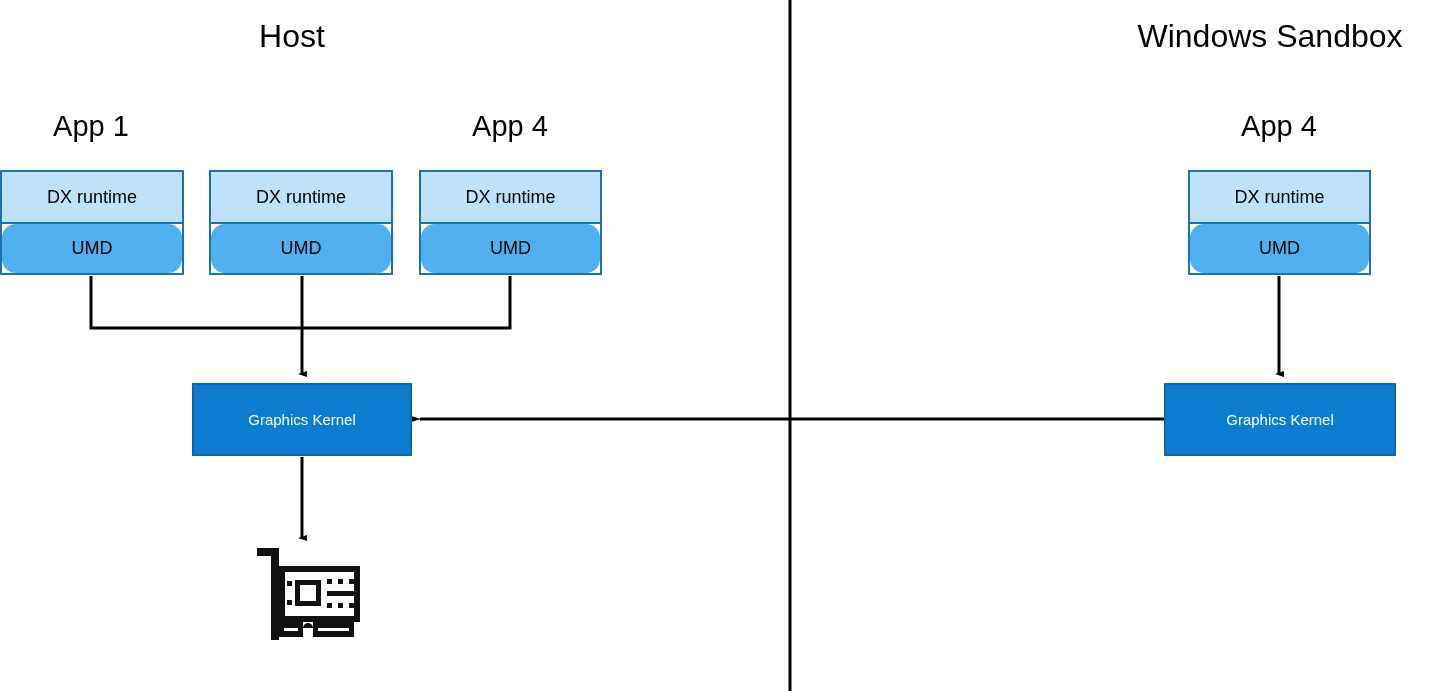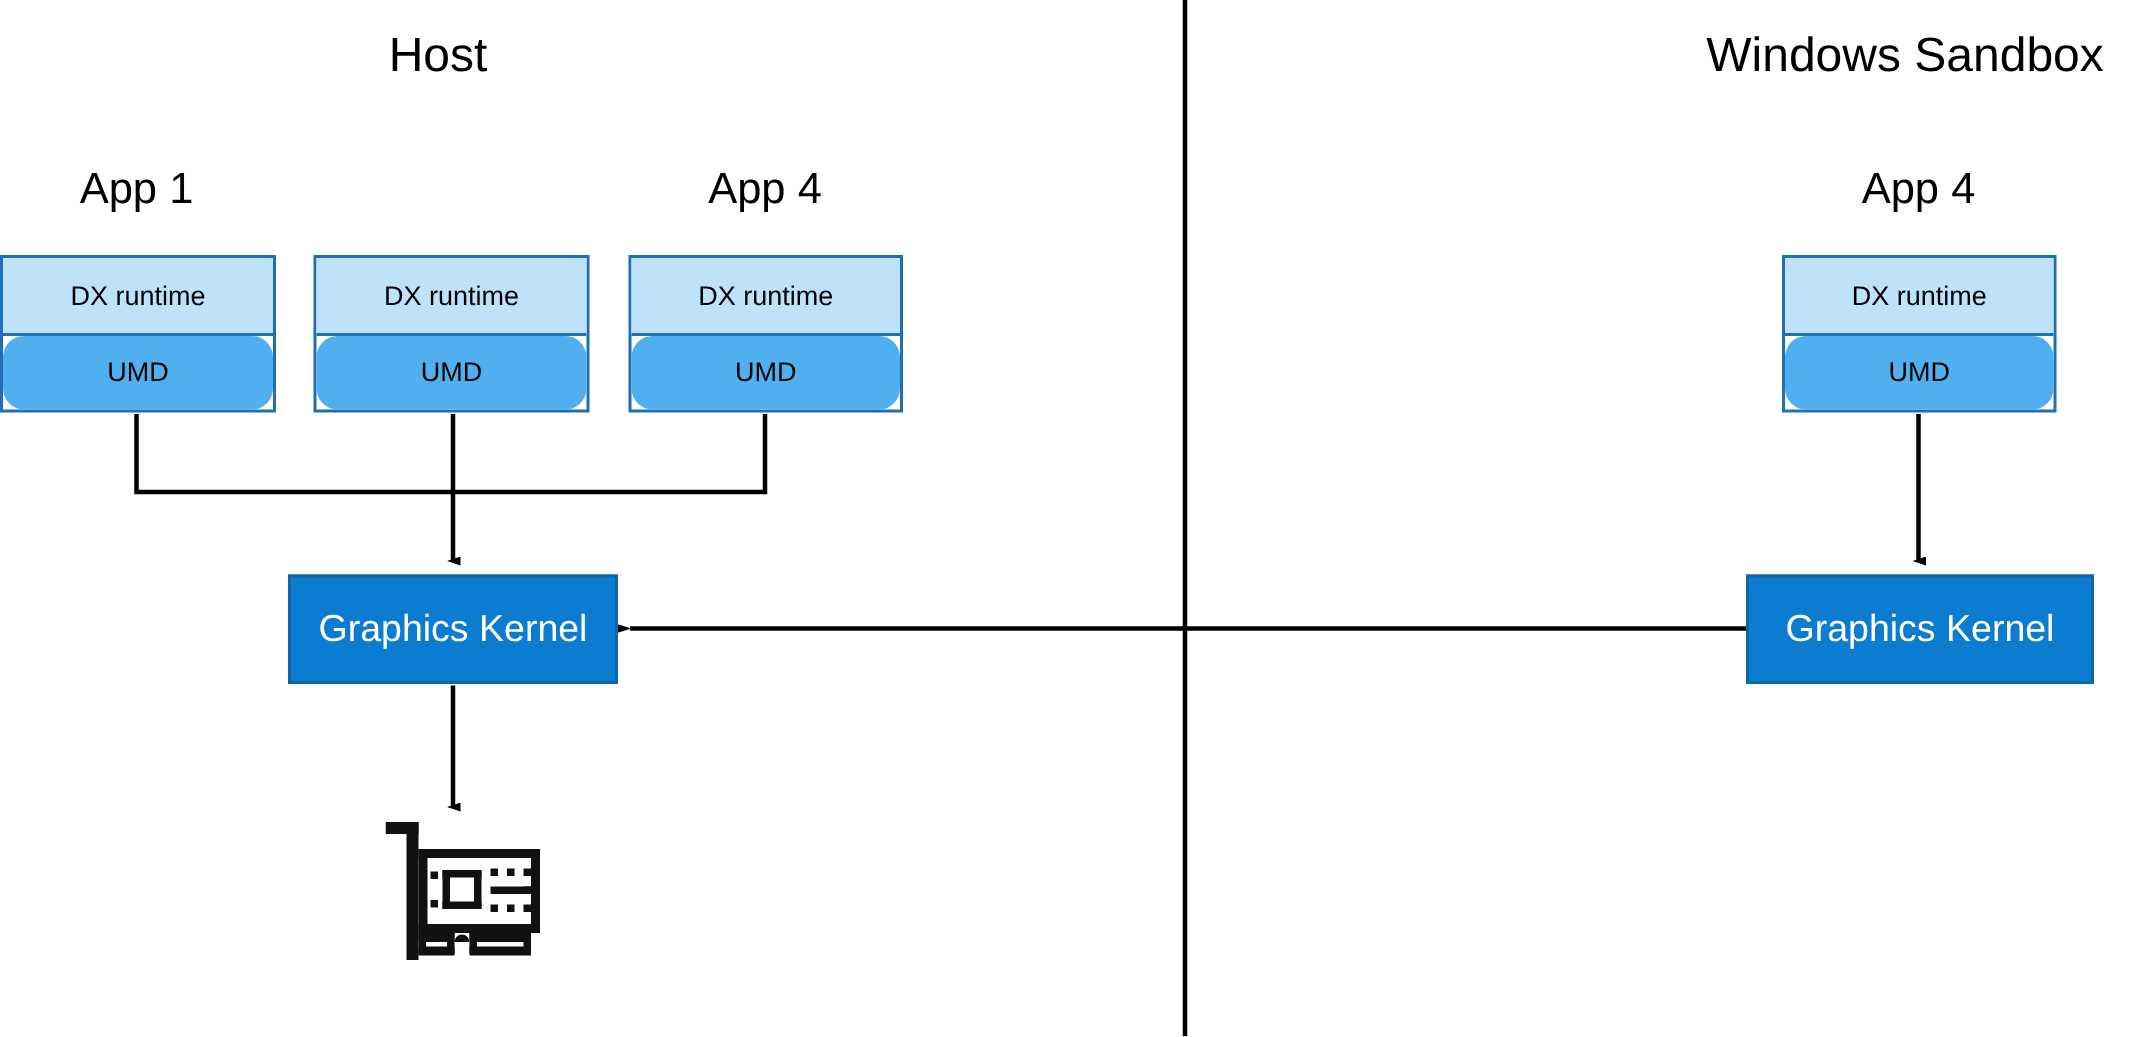--- a/index.html
+++ b/index.html
@@ -66,21 +66,21 @@
     border-radius: 14px;
   }
   .kernel-box {
     position: absolute;
     box-sizing: border-box;
     background: #0c7cd0;
     border: 2px solid #1065a8;
     display: flex;
     align-items: center;
     justify-content: center;
-    font-size: 25px;
+    font-size: 15px;
     color: #ffffff;
     white-space: nowrap;
   }
   .gpu-icon {
     position: absolute;
   }
 </style>
 </head>
 <body>
 

